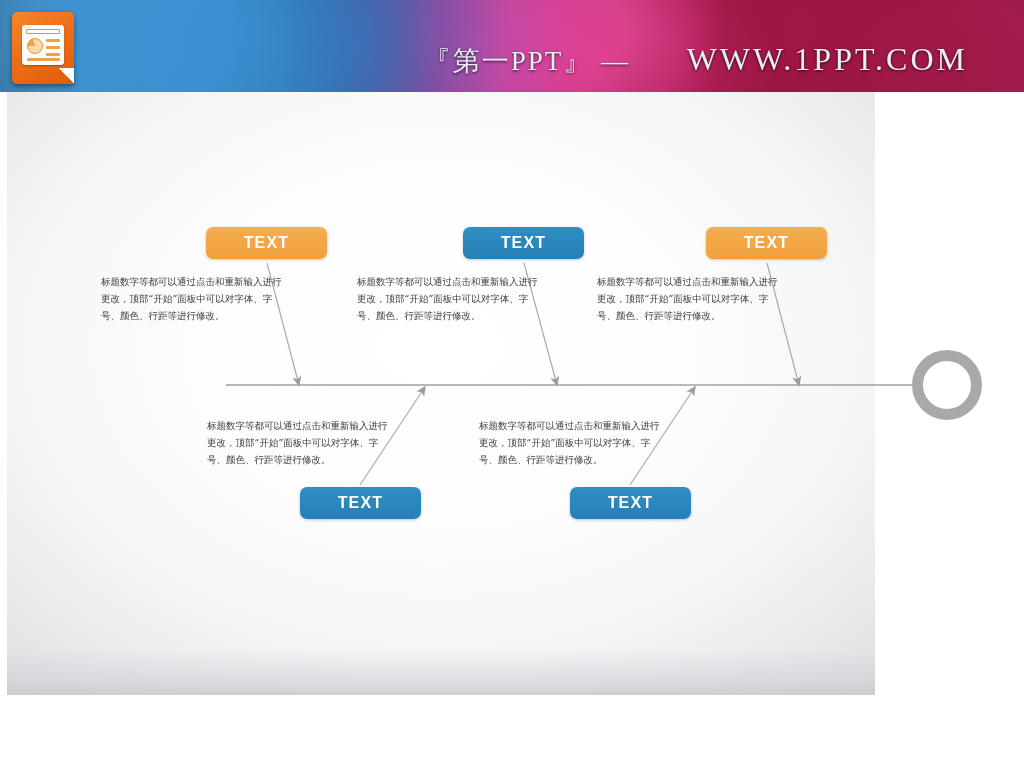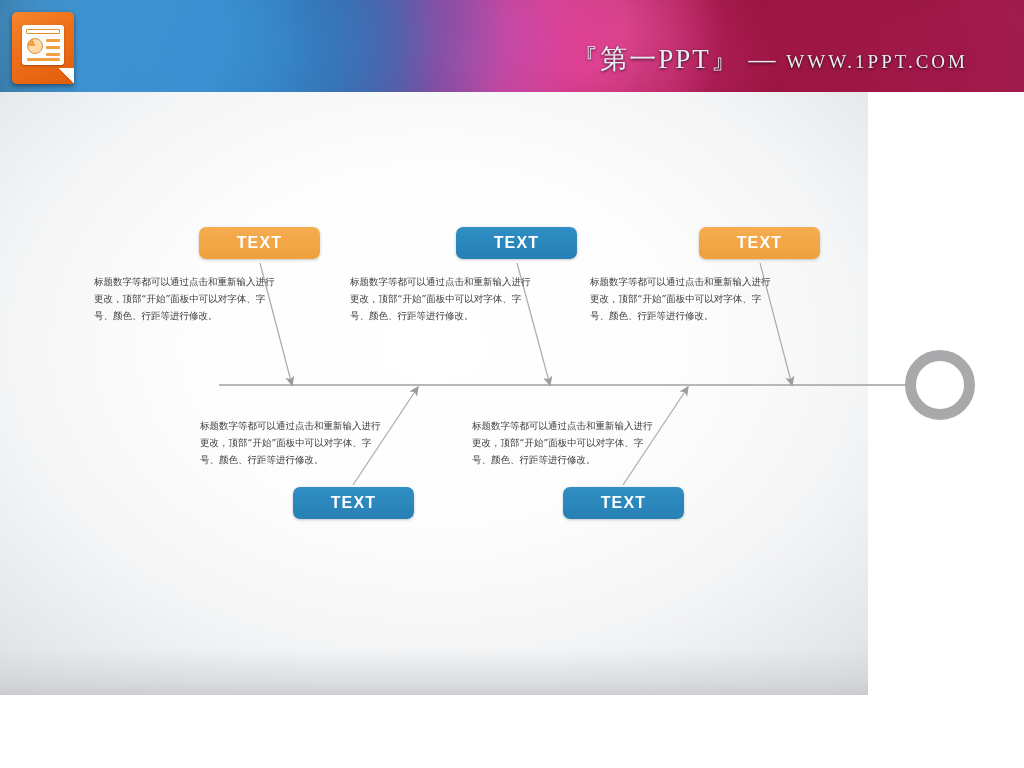--- a/index.html
+++ b/index.html
@@ -29,21 +29,21 @@
       radial-gradient(circle at 96% 80%, rgba(225,45,120,.6) 0 7%, rgba(225,45,120,0) 24%),
       linear-gradient(100deg,#17212e 0%,#1d3145 11%,#2a2c52 26%,#48204f 40%,#6a1546 55%,#7d103f 70%,#6e0c32 86%,#4d0a24 100%);
   }
   .hdr-watermark {
     position:absolute; right:56px; top:41px;
     font-family:"Liberation Serif","DejaVu Serif",serif;
     font-size:27px; letter-spacing:2px; color:#e8eef5;
     text-shadow:0 1px 3px rgba(0,0,0,.75);
     white-space:nowrap;
   }
-  .hdr-watermark .url { letter-spacing:3px; font-size:19px; }
+  .hdr-watermark .url { letter-spacing:3px; font-size:32px;margin-left:48px; }
 
   
   .ppt-icon {
     position:absolute; left:12px; top:12px; width:62px; height:72px;
     background:linear-gradient(150deg,#f5862b 0%,#ef6f18 45%,#e05d0c 100%);
     border-radius:5px 5px 0 5px;
     box-shadow:0 2px 5px rgba(0,0,0,.45);
   }
   .ppt-icon .fold {
     position:absolute; right:0; bottom:0; width:16px; height:16px;
@@ -60,21 +60,21 @@
     background:conic-gradient(from -90deg, #f3a143 0 72deg, #fbd9a8 72deg 360deg);
     border:1px solid #e09433;
   }
   .ppt-doc .l1 { left:24px; top:14px; width:14px; height:3px; }
   .ppt-doc .l2 { left:24px; top:21px; width:14px; height:3px; }
   .ppt-doc .l3 { left:24px; top:28px; width:14px; height:3px; }
   .ppt-doc .l4 { left:5px; top:33px; width:33px; height:3px; }
 
   
   .slide {
-    position:absolute; left:0; top:92px; width:868px; height:603px;
+    position:absolute; left:7px; top:92px; width:868px; height:603px;
     background:
       radial-gradient(ellipse 75% 78% at 50% 42%, #ffffff 0%, #fdfdfd 38%, #f4f5f6 66%, #e6e7e9 88%, #dcdde0 100%);
   }
   .slide::after {
     content:""; position:absolute; left:0; right:0; bottom:0; height:46px;
     background:linear-gradient(to bottom, rgba(210,212,216,0) 0%, rgba(205,207,212,.55) 70%, rgba(198,200,205,.8) 100%);
     pointer-events:none;
   }
 
   .lines-svg { position:absolute; left:0; top:0; width:1024px; height:603px; }

